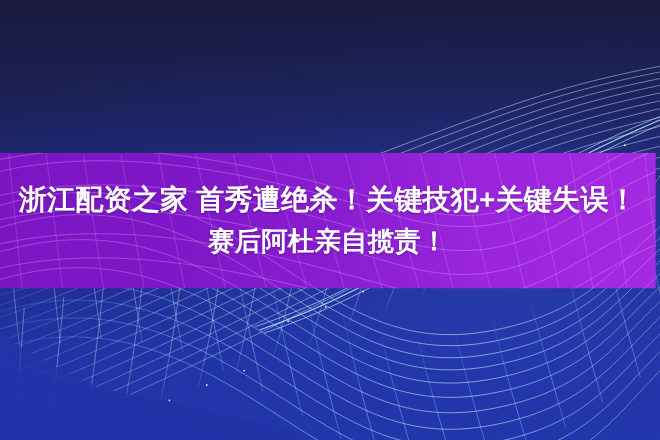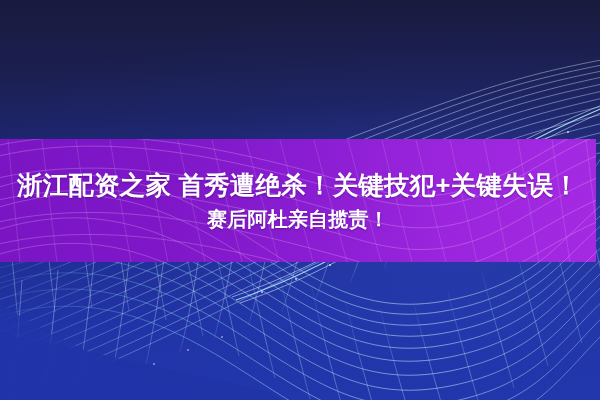--- a/index.html
+++ b/index.html
@@ -80,21 +80,21 @@
     text-align: center;
     color: #ffffff;
     font-weight: 700;
     font-size: 25.5px;
     line-height: 1.42;
     letter-spacing: 0.2px;
     white-space: nowrap;
     text-shadow: 0 1px 2px rgba(52,0,92,0.45);
   }
   .band-text .line1 { font-size: 25.5px; }
-  .band-text .line2 { font-size: 20px; }
+  .band-text .line2 { font-size: 24px; }
 </style>
 </head>
 <body>
 
 <div id="banner">
 
   <div class="bg-base"></div>
   <div class="bg-sheen"></div>
 
   <div class="mesh-layer">

